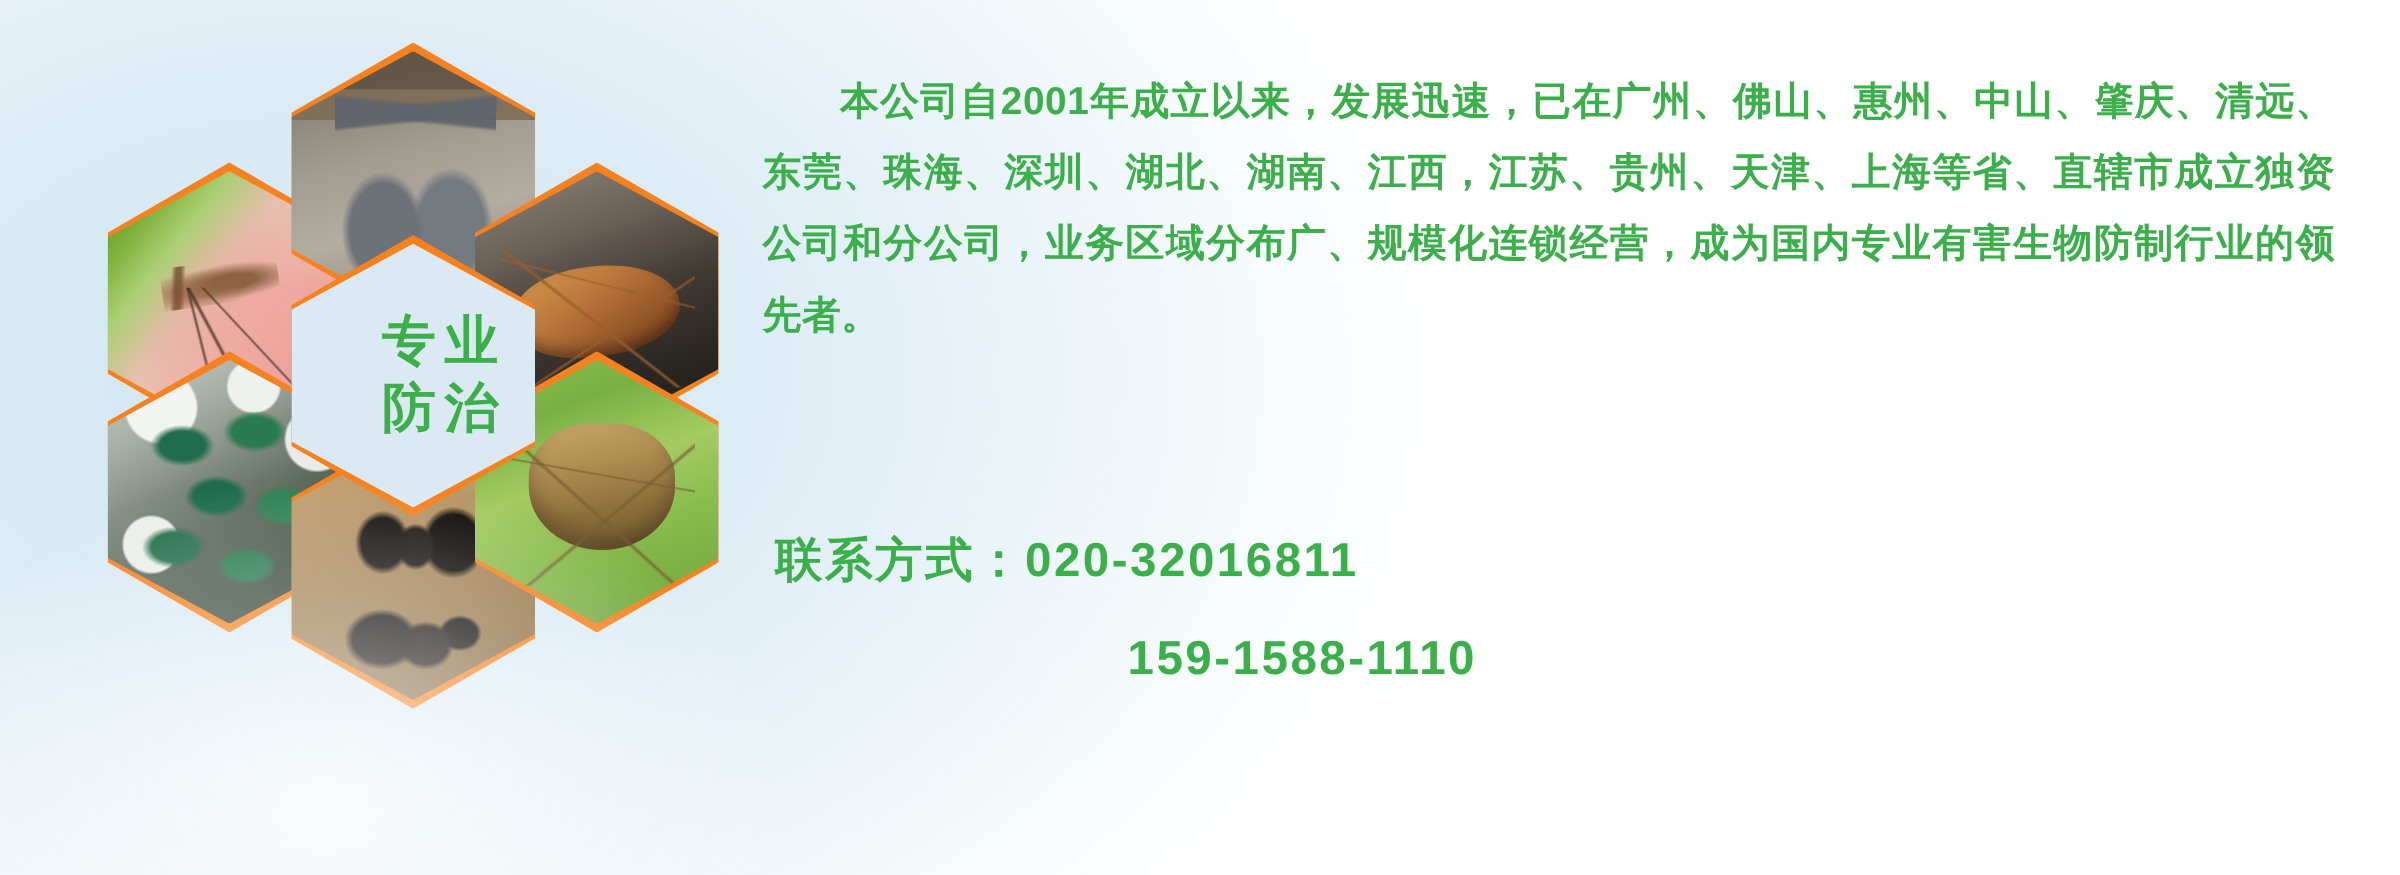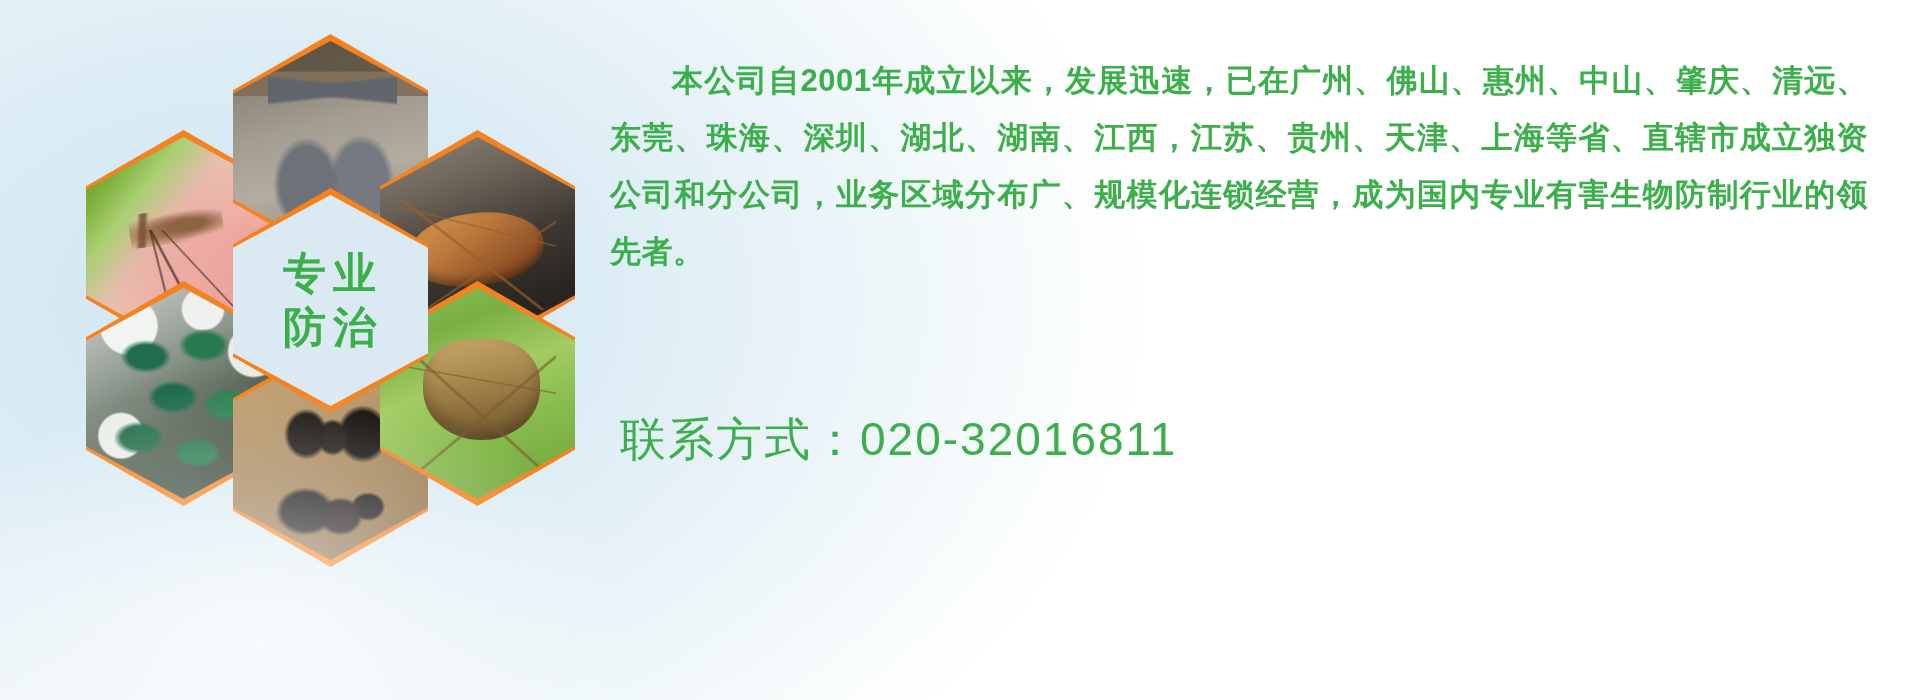--- a/index.html
+++ b/index.html
@@ -41,21 +41,21 @@
     clip-path:polygon(50% 0%,100% 25%,100% 75%,50% 100%,0% 75%,0% 25%);
     background:#F5821F;
     display:flex; align-items:center; justify-content:center;
   }
   .hex > .inner{
     width:210px; height:211px;
     -webkit-clip-path:polygon(50% 0%,100% 25%,100% 75%,50% 100%,0% 75%,0% 25%);
     clip-path:polygon(50% 0%,100% 25%,100% 75%,50% 100%,0% 75%,0% 25%);
     overflow:hidden;
     position:relative;
-    display:flex; justify-content:center;padding-left:43px;
+    display:flex; align-items:center; justify-content:center;padding-left:43px;
   }
   .hex .art{ position:absolute; inset:0; }
 
   
   .hex.h-mosquito  { left:0px;   top:124px; }
   .hex.h-rats      { left:147px; top:28px;  }
   .hex.h-roach     { left:294px; top:124px; }
   .hex.h-flies     { left:0px;   top:275px; }
   .hex.h-center    { left:147px; top:182px; }
   .hex.h-ant       { left:147px; top:336px; }
@@ -211,25 +211,25 @@
     font-size:31px;
     font-weight:bold;
     line-height:57px;
     text-indent:62px;
     text-align:justify;
     text-justify:inter-ideograph;
     letter-spacing:.5px;
   }
   .contact{
     position:absolute;
-    left:10px; top:400px;
+    left:10px; top:410px;
     width:1000px;
     color:#3BAF4A;
-    font-weight:normal;
-    font-size:46px;
+    font-weight:bold;
+    font-size:38px;
     line-height:78px;
     letter-spacing:2px;
     white-space:nowrap;
   }
   .contact .line2{ padding-left:282px; }
 </style>
 </head>
 <body>
 
 <div id="banner">
@@ -279,16 +279,17 @@
       </div>
     </div>
 
   </div>
 
   <div class="content">
     <p class="intro">本公司自2001年成立以来，发展迅速，已在广州、佛山、惠州、中山、肇庆、清远、东莞、珠海、深圳、湖北、湖南、江西，江苏、贵州、天津、上海等省、直辖市成立独资公司和分公司，业务区域分布广、规模化连锁经营，成为国内专业有害生物防制行业的领先者。</p>
 
     <div class="contact">
       <div class="line1"><span>联系方式：</span><span>020-32016811</span></div>
+      <div class="line2"><span>159-1588-1110</span></div>
     </div>
   </div>
 
 </div>
 
 </body></html>

